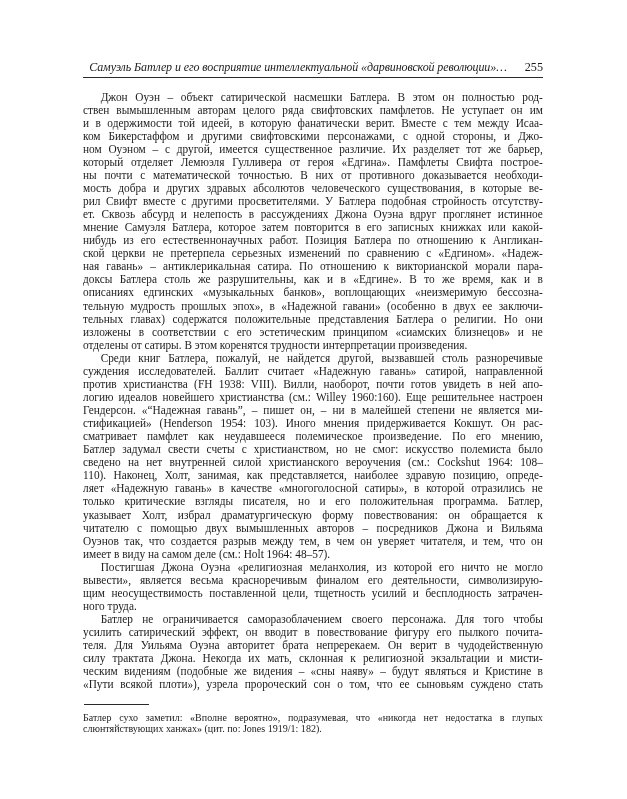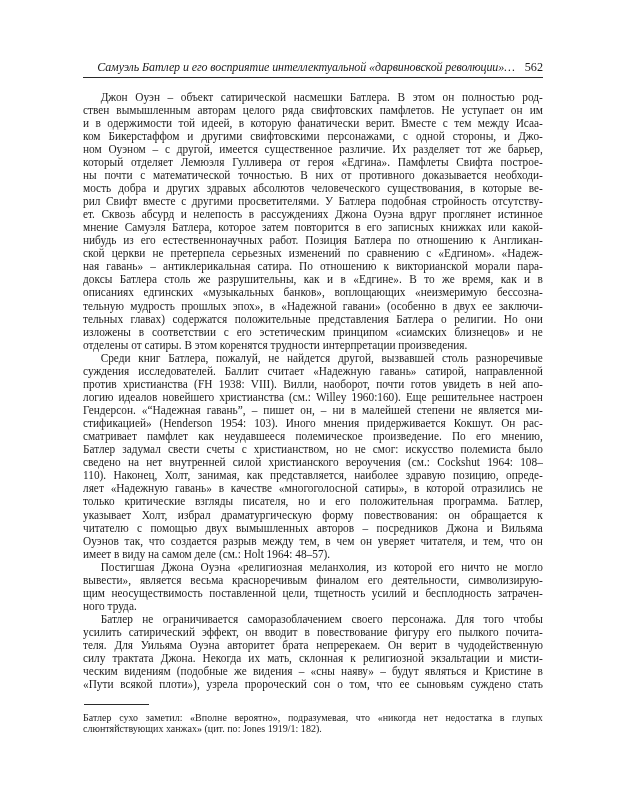--- a/index.html
+++ b/index.html
@@ -1,41 +1,41 @@
 <!DOCTYPE html>
 <html><head>
 <meta charset="utf-8">
 <style>
   html, body { margin: 0; padding: 0; background: #ffffff; }
   body { width: 627px; height: 799px; position: relative; overflow: hidden; color: #1b1b1b; font-family: "Liberation Serif", "DejaVu Serif", serif; }
   .page { position: absolute; left: 0; top: 0; width: 627px; height: 799px; background: #ffffff; }
 
   .running-head { position: absolute; left: 83px; top: 60px; width: 460px; height: 15px; display: flex; justify-content: flex-end; align-items: center; }
-  .running-head .title { font-style: italic; font-size: 12px; line-height: 15px; white-space: nowrap; letter-spacing: -0.1px; margin-right: 10px; }
+  .running-head .title { font-style: italic; font-size: 12px; line-height: 15px; white-space: nowrap; letter-spacing: -0.1px; margin-right: 18px; }
   .running-head .num { font-size: 12.2px; line-height: 15px; white-space: nowrap; }
   .head-rule { position: absolute; left: 83px; top: 77px; width: 460px; height: 1px; background: #2a2a2a; }
 
   .text-block { position: absolute; left: 83px; width: 495px; transform: scaleX(0.929); transform-origin: left top; }
   .body-text { top: 90.5px; font-size: 12.2px; }
   .line { display: block; height: 13.07px; line-height: 13.07px; white-space: nowrap; text-align: justify; text-align-last: justify; }
   .line.first { text-indent: 19px; }
   .line.last { text-align: left; text-align-last: left; }
 
   .fn-rule { position: absolute; left: 84px; top: 704px; width: 65px; height: 1px; background: #2a2a2a; }
   .footnote { top: 711.5px; font-size: 10.8px; }
   .footnote .line { height: 11.2px; line-height: 11.2px; }
 </style>
 </head>
 <body>
 
 <div class="page">
 
   <div class="running-head">
     <span class="title">Самуэль Батлер и его восприятие интеллектуальной «дарвиновской революции»…</span>
-    <span class="num">562</span>
+    <span class="num">255</span>
   </div>
   <div class="head-rule"></div>
 
   <div class="text-block body-text">
     <div>
       <span class="line first">Джон Оуэн – объект сатирической насмешки Батлера. В этом он полностью род-</span>
       <span class="line">ствен вымышленным авторам целого ряда свифтовских памфлетов. Не уступает он им</span>
       <span class="line">и в одержимости той идеей, в которую фанатически верит. Вместе с тем между Исаа-</span>
       <span class="line">ком Бикерстаффом и другими свифтовскими персонажами, с одной стороны, и Джо-</span>
       <span class="line">ном Оуэном – с другой, имеется существенное различие. Их разделяет тот же барьер,</span>

